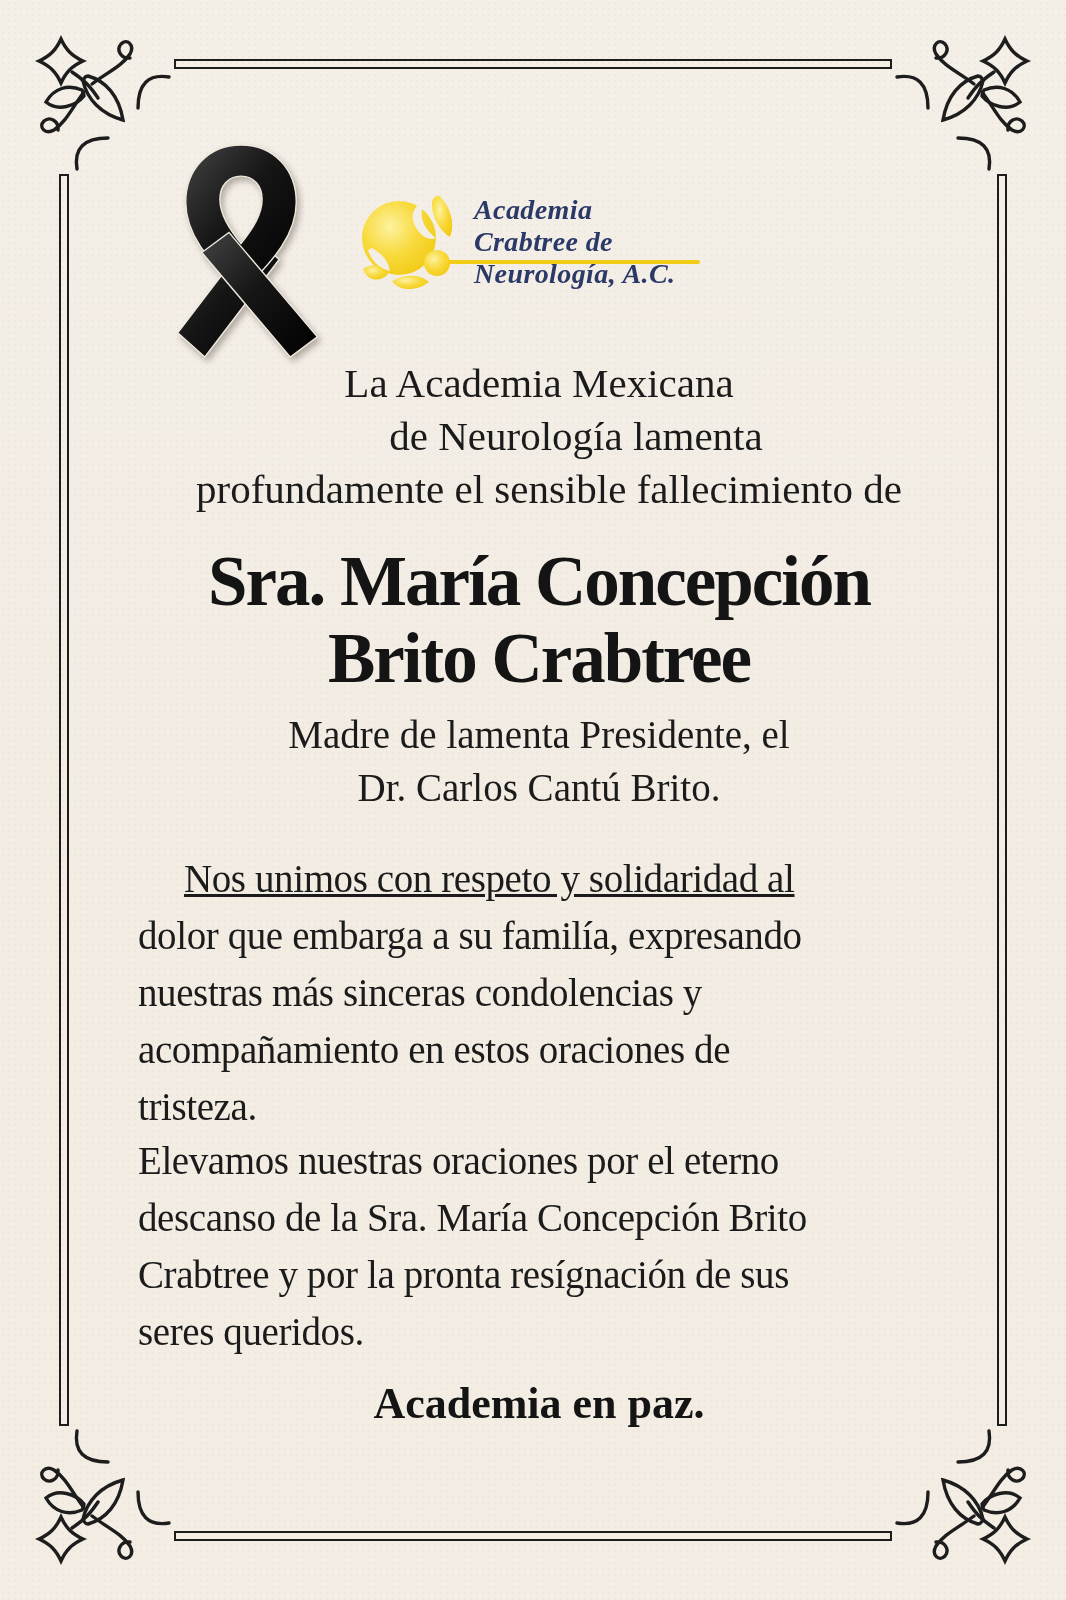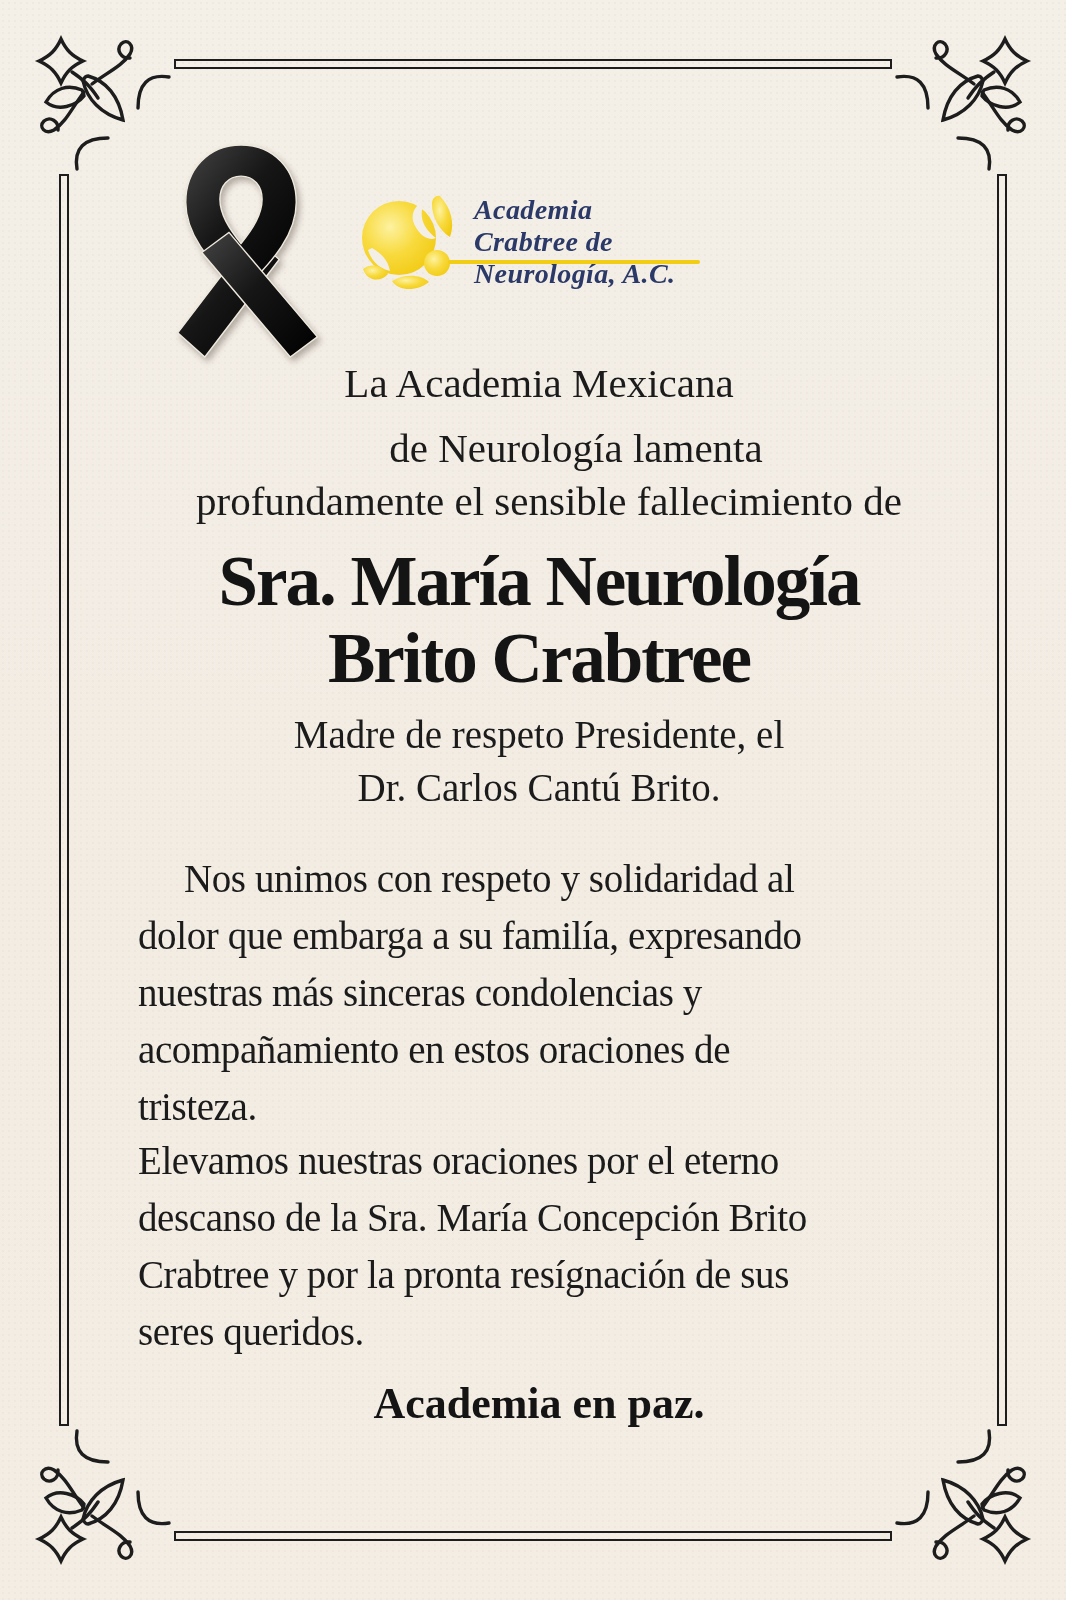--- a/index.html
+++ b/index.html
@@ -31,27 +31,27 @@
           filter:drop-shadow(3px 4px 3px rgba(60,50,40,0.35));}
   
   .logo-mark{position:absolute;left:352px;top:186px;width:112px;height:112px;}
   .logo-line{position:absolute;left:448px;top:260px;width:252px;height:4px;background:#f2cd15;border-radius:2px;}
   .logo-text{position:absolute;left:474px;top:194px;width:260px;
              font-style:italic;font-weight:600;font-size:28px;line-height:32px;
              color:#2b3968;letter-spacing:0.4px;}
   
   .centered{position:absolute;left:80px;right:68px;text-align:center;}
   .intro{top:357px;font-size:41px;line-height:53px;}
-  .intro .l2{transform:translateX(37px);margin-top:12px;}
+  .intro .l2{transform:translateX(37px);}
   .intro .l3{transform:translateX(10px);}
   .deceased-name{top:543px;font-size:71px;line-height:77px;font-weight:700;letter-spacing:-2px;color:#141414;}
   .relation{top:708px;font-size:39px;line-height:53px;}
   .para{position:absolute;left:138px;right:130px;text-align:left;font-size:39px;line-height:57px;letter-spacing:-0.4px;}
   .para.p1{top:850px;}
-  .para.p1 .first{padding-left:46px;}
+  .para.p1 .first{padding-left:46px;text-decoration:underline;}
   .para.p2{top:1132px;}
   .closing{top:1378px;font-size:44px;font-weight:700;color:#141414;}
 </style>
 </head>
 <body>
 
 <div class="poster">
 
   <div class="frame top"></div>
   <div class="frame bottom"></div>
@@ -127,26 +127,26 @@
     <div>Neurología, A.C.</div>
   </div>
 
   <div class="centered intro">
     <div class="l1">La Academia Mexicana</div>
     <div class="l2">de Neurología lamenta</div>
     <div class="l3">profundamente el sensible fallecimiento de</div>
   </div>
 
   <div class="centered deceased-name">
-    <div>Sra. María Neurología</div>
+    <div>Sra. María Concepción</div>
     <div>Brito Crabtree</div>
   </div>
 
   <div class="centered relation">
-    <div>Madre de respeto Presidente, el</div>
+    <div>Madre de lamenta Presidente, el</div>
     <div>Dr. Carlos Cantú Brito.</div>
   </div>
 
   <div class="para p1">
     <div class="first">Nos unimos con respeto y solidaridad al</div>
     <div>dolor que embarga a su familía, expresando</div>
     <div>nuestras más sinceras condolencias y</div>
     <div>acompañamiento en estos oraciones de</div>
     <div>tristeza.</div>
   </div>

